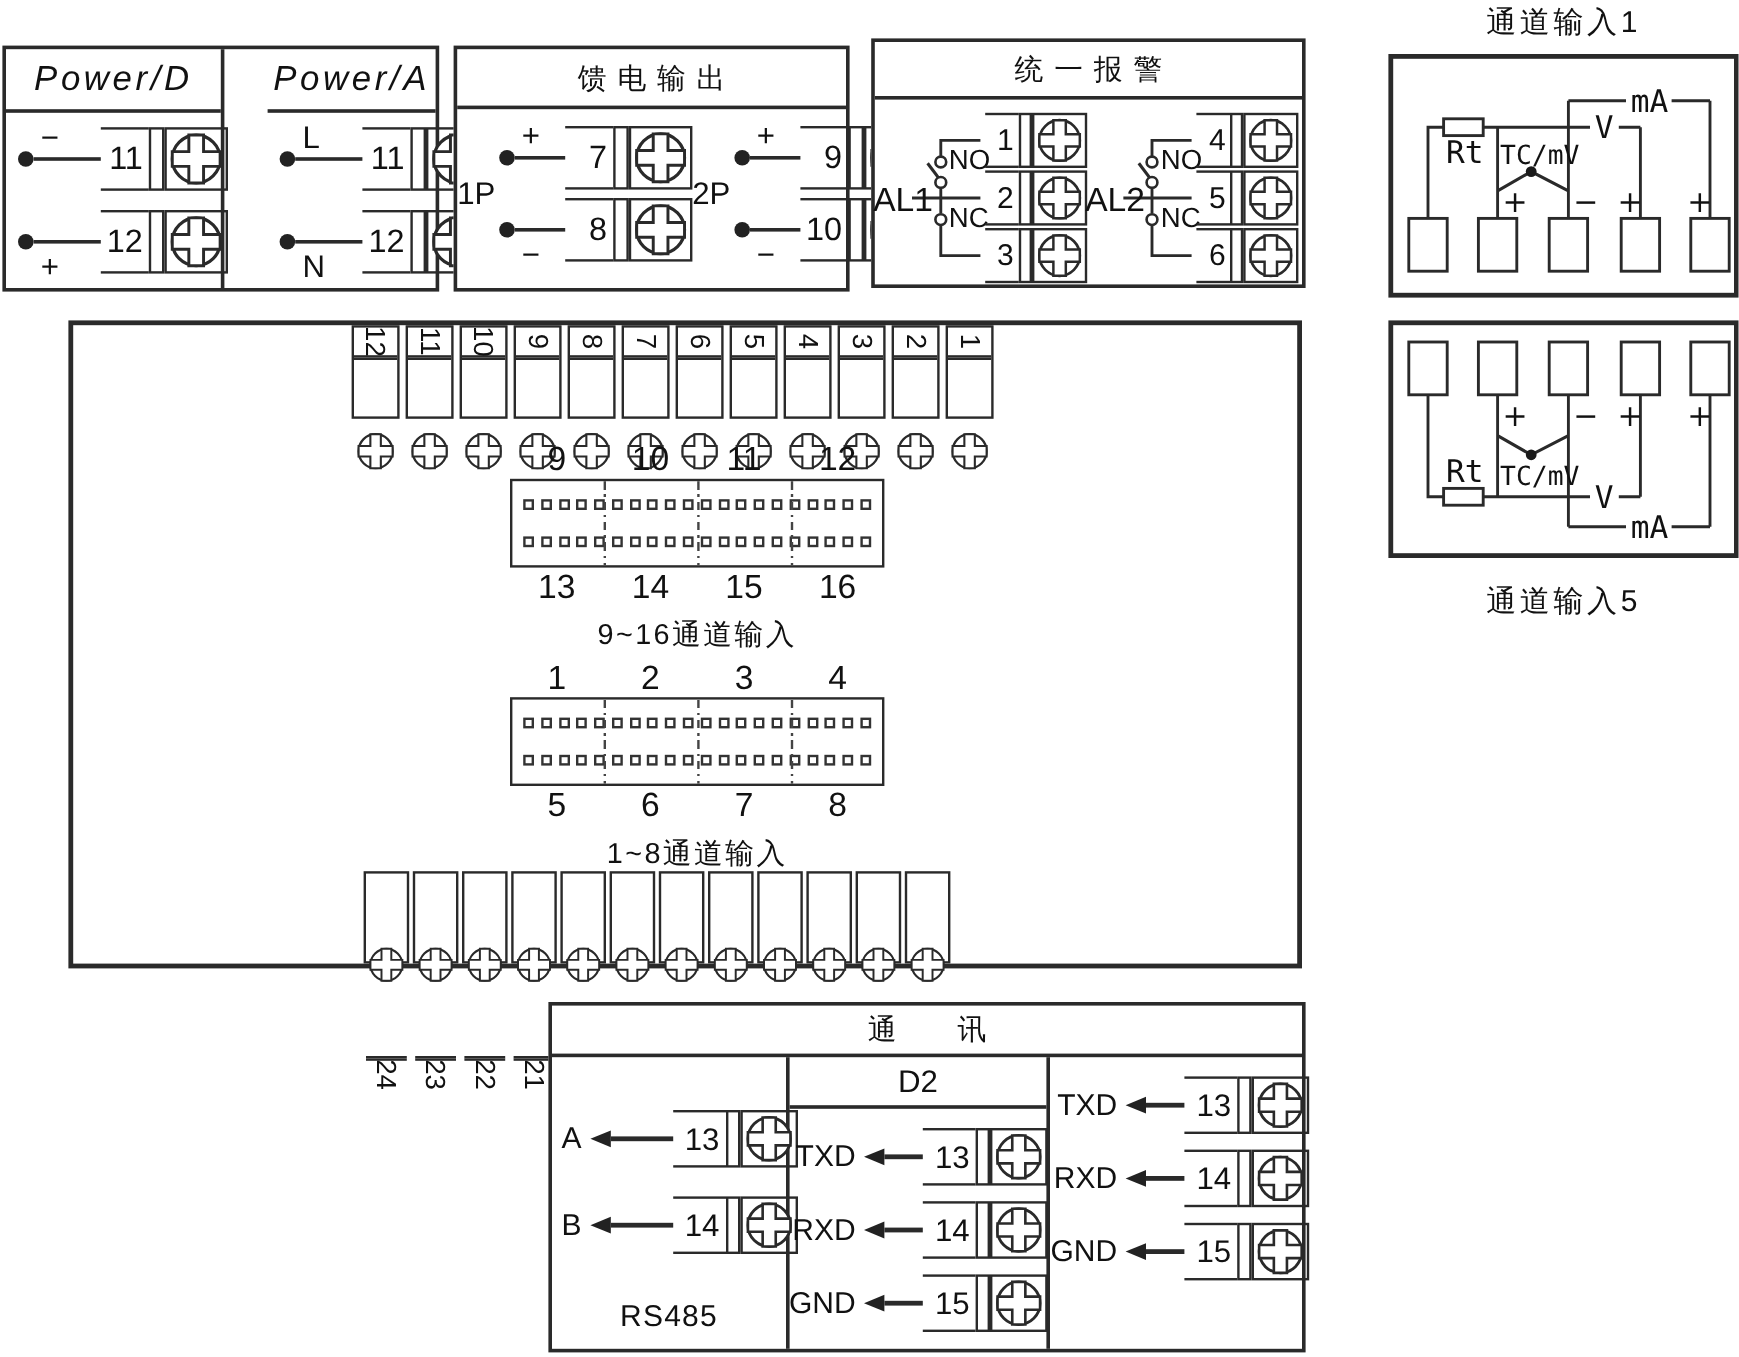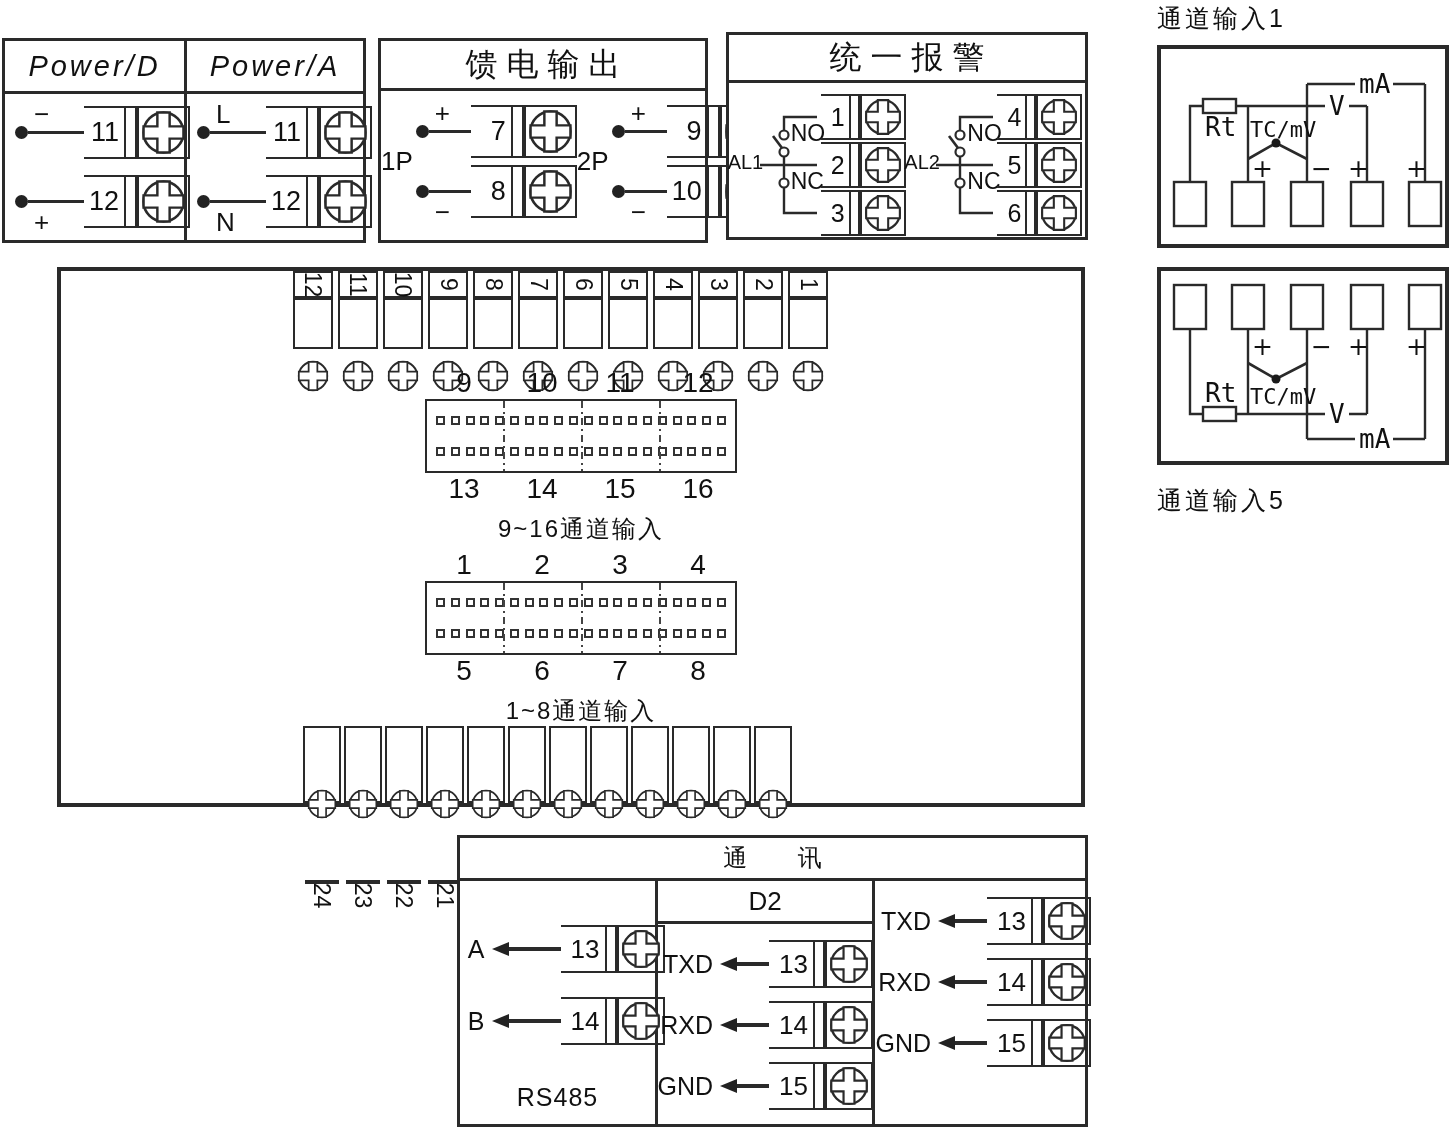--- a/index.html
+++ b/index.html
@@ -22,27 +22,27 @@
   .wrow{ display:flex; align-items:center; }
   .dot{ width:13px; height:13px; border-radius:50%; background:#222; flex:none; }
   .wire{ position:relative; display:inline-block; height:3.5px; background:var(--line); flex:none; }
   .sign{ position:absolute; font-size:26px; line-height:1; }
   .sign.above{ left:6px; top:-30px; }
   .sign.below{ left:6px; top:9px; }
 
   
   .secbox{ position:absolute; border:3px solid var(--line); background:#fff; }
   .sechead{ display:flex; align-items:center; justify-content:center; border-bottom:3px solid var(--line);
-            font-size:32px; }
+            font-size:24px; }
   .cn{ letter-spacing:9px; text-indent:9px; }
 
   
   #power{ left:2px; top:38px; width:364px; height:205px; display:flex; }
   .pcol{ width:50%; display:flex; flex-direction:column; }
-  .pcol+.pcol{ border-left:3px solid var(--line); }
+  .pcol+.pcol{ border-left:3px solid var(--line);padding-left:36px; }
   .pcol .sechead{ height:53px; letter-spacing:3px; font-size:29px;font-style:italic; }
   .pbody{ flex:1; display:flex; flex-direction:column; justify-content:center; gap:16px; padding-left:10px; }
   #power .wire{ width:56px; }
 
   
   #feed{ left:378px; top:38px; width:330px; height:205px; }
   #feed .sechead{ height:50px; }
   .feedbody{ display:flex; justify-content:space-evenly; padding-top:14px; }
   .fgroup{ display:flex; align-items:center; }
   .fglabel{ font-size:26px; margin-right:3px; min-width:30px; }
@@ -53,26 +53,26 @@
   #alarm{ left:726px; top:32px; width:362px; height:208px; }
   #alarm .sechead{ height:48px; }
   .alarmbody{ display:flex; justify-content:space-evenly; padding-top:11px; }
   .agroup{ position:relative; width:174px; height:142px; }
   .aterms{ position:absolute; right:0; top:0; display:flex; flex-direction:column; gap:2px; }
   .aterm{ height:46px; }
   .aterm .tnum{ min-width:28px; font-size:25px; padding:0 4px; }
   .aterm .tband{ width:11px; }
   .aterm .tscrew{ width:46px; }
   .awire{ position:absolute; left:28px; top:0; }
-  .allabel{ position:absolute; left:-4px; top:57px; font-size:20px; }
+  .allabel{ position:absolute; left:-4px; top:57px; font-size:28px; }
   .anolabel{ position:absolute; left:59px; top:26px; font-size:23px; }
   .anclabel{ position:absolute; left:59px; top:74px; font-size:23px; }
 
   
-  .chlabel{ position:absolute; width:292px; font-size:25px; letter-spacing:3px; }
+  .chlabel{ position:absolute; width:292px; text-align:center; font-size:25px; letter-spacing:3px; }
   #ch1label{ left:1157px; top:2px; }
   #ch5label{ left:1157px; top:484px; }
   #ch1{ left:1157px; top:45px; width:292px; height:203px; border-width:4px; }
   #ch5{ left:1157px; top:267px; width:292px; height:198px; border-width:4px; }
   .chsvg{ display:block; width:100%; height:100%; }
   .chsvg text{ fill:var(--txt); font-family:"DejaVu Sans Mono",monospace; }
   .chsvg .lab{ font-size:26px; }
   .chsvg .lab-s{ font-size:22px; }
   .chsvg .sgn{ font-size:25px; font-family:"DejaVu Sans","Liberation Sans",sans-serif; }
 

